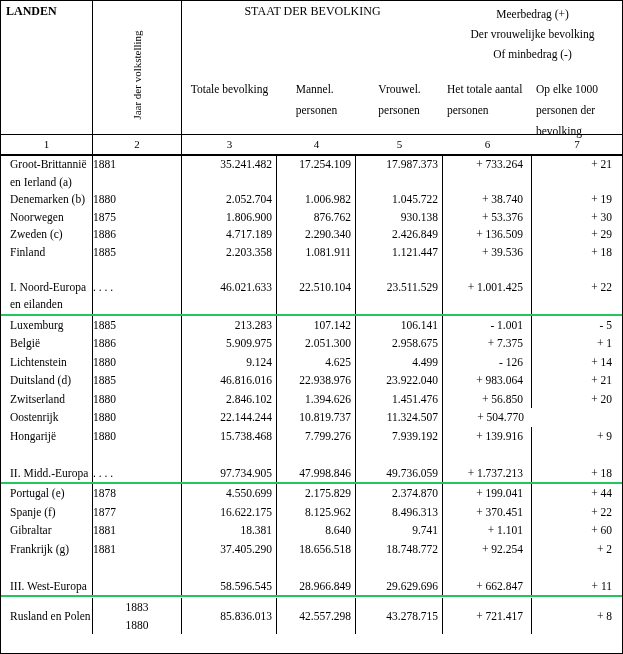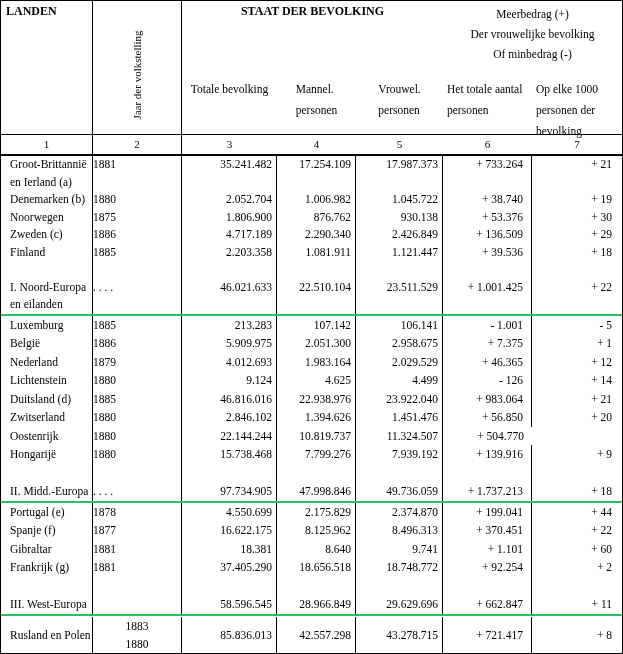--- a/index.html
+++ b/index.html
@@ -9,21 +9,21 @@
 
   
   .hdr{height:134px;border-bottom:1px solid #000;display:flex;box-sizing:border-box;}
   .h1{width:92px;box-sizing:border-box;border-right:1px solid #000;padding:3px 4px 0 5px;
       font-weight:bold;font-size:12px;}
   .h2{width:89px;box-sizing:border-box;border-right:1px solid #000;display:flex;
       align-items:center;justify-content:center;padding-top:14px;}
   .vtext{transform:rotate(-90deg);white-space:nowrap;font-size:11px;}
   .h3{flex:1;position:relative;font-size:11.5px;}
   .staat{position:absolute;left:0;top:3px;width:261px;text-align:center;
-         font-weight:bold;font-size:12px;}
+         font-weight:normal;font-size:12px;}
   .meer{position:absolute;left:261px;top:3px;width:179px;text-align:center;line-height:20px;}
   .sub{position:absolute;top:78px;line-height:21px;}
   .sub span{display:inline-block;text-align:left;white-space:pre-line;}
   .sub3{left:0;width:95px;text-align:center;}
   .sub4{left:95px;width:79px;text-align:center;}
   .sub5{left:174px;width:87px;text-align:center;}
   .sub6{left:261px;width:89px;padding-left:4px;box-sizing:border-box;}
   .sub7{left:350px;width:90px;padding-left:4px;box-sizing:border-box;}
 
   
@@ -195,29 +195,20 @@
         <div class="row grid7">
           <div class="c country">België</div>
           <div class="c year">1886</div>
           <div class="c num">5.909.975</div>
           <div class="c num">2.051.300</div>
           <div class="c num">2.958.675</div>
           <div class="c num c6">+ 7.375</div>
           <div class="c num c7">+ 1</div>
         </div>
 
-        <div class="row grid7">
-          <div class="c country">Nederland</div>
-          <div class="c year">1879</div>
-          <div class="c num">4.012.693</div>
-          <div class="c num">1.983.164</div>
-          <div class="c num">2.029.529</div>
-          <div class="c num c6">+ 46.365</div>
-          <div class="c num c7">+ 12</div>
-        </div>
 
         <div class="row grid7">
           <div class="c country">Lichtenstein</div>
           <div class="c year">1880</div>
           <div class="c num">9.124</div>
           <div class="c num">4.625</div>
           <div class="c num">4.499</div>
           <div class="c num c6">- 126</div>
           <div class="c num c7">+ 14</div>
         </div>

